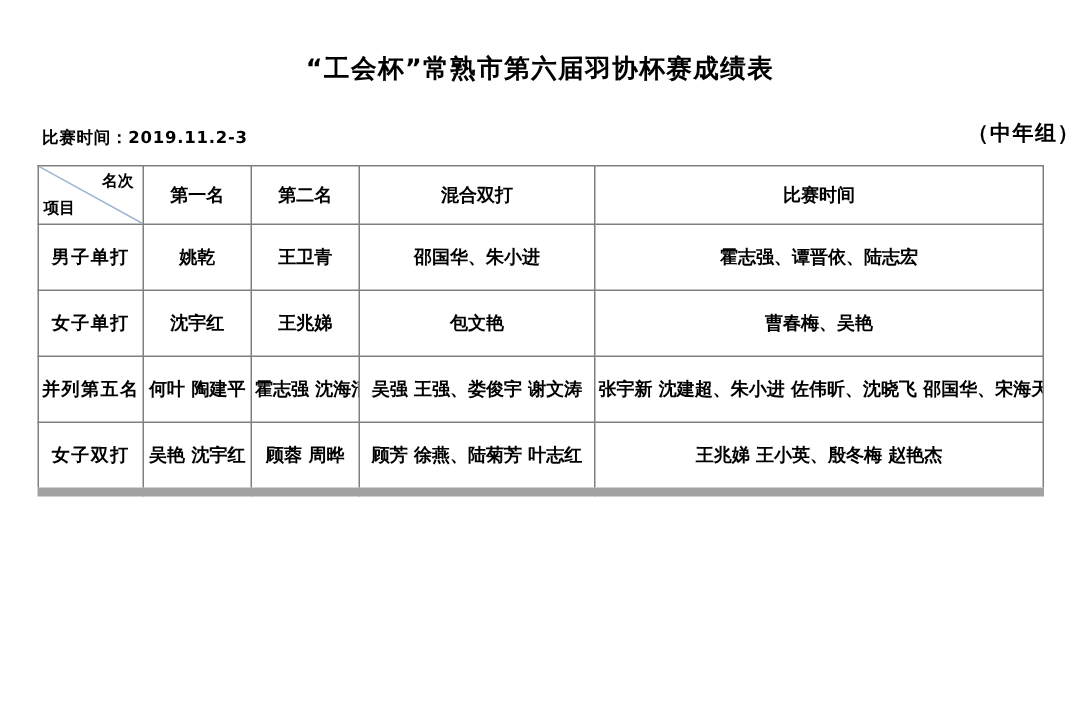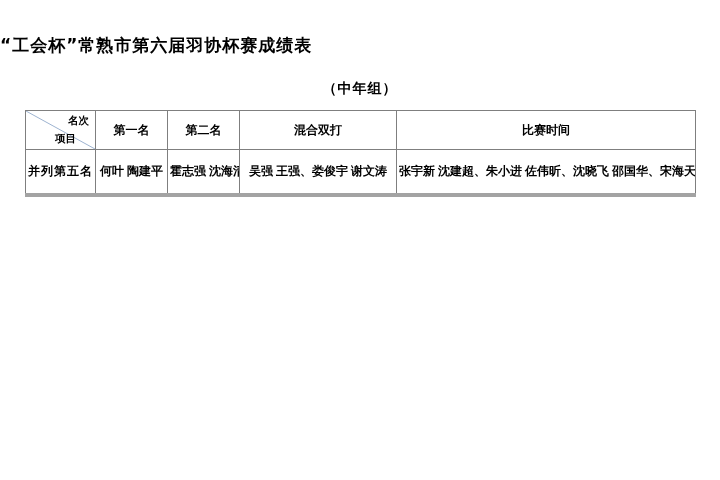--- a/index.html
+++ b/index.html
@@ -16,20 +16,21 @@
     position: relative;
     width: 720px;
     height: 480px;
     background: #ffffff;
   }
   .doc-title {
     position: absolute;
     top: 34px;
     left: 0;
     width: 720px;
+    text-align: center;
     font-size: 17px;
     font-weight: bold;
     letter-spacing: 1px;
   }
   .sub-row {
     position: absolute;
     top: 80px;
     left: 0;
     width: 720px;
     height: 20px;
@@ -39,21 +40,21 @@
     left: 28px;
     top: 4px;
     font-size: 11px;
     font-weight: bold;
     letter-spacing: 0.5px;
   }
   .group-label {
     position: absolute;
     left: 0;
     width: 720px;
-    text-align: center;
+    text-align: right;
     top: 0;
     font-size: 14px;
     font-weight: bold;
     letter-spacing: 1px;
   }
   table.results {
     position: absolute;
     left: 25px;
     top: 110px;
     width: 670px;
@@ -63,21 +64,21 @@
   table.results td {
     border: 1px solid #7f7f7f;
     text-align: center;
     vertical-align: middle;
     font-weight: bold;
     font-size: 12px;
     padding: 0 2px;
     white-space: nowrap;
     overflow: hidden;
   }
-  table.results { border-bottom: 4px solid #a3a3a3; font-family: Liberation Serif, serif; }
+  table.results { border-bottom: 6px solid #a3a3a3; }
   tr.header-row td { height: 38px; font-size: 12px; }
   tr.data-row td { height: 43px; }
   td.cat-cell { font-size: 12.5px; letter-spacing: 1px; }
   td.sm { font-size: 11px; }
   td.xs { font-size: 10.5px; letter-spacing: 0; }
   
   td.corner {
     position: relative;
     padding: 0;
   }
@@ -92,31 +93,31 @@
     right: 6px;
     font-size: 10.5px;
     font-weight: bold;
   }
   .corner-bottom {
     position: absolute;
     bottom: 3px;
     left: 3px;
     font-size: 10.5px;
     font-weight: bold;
-    margin-left: 26px;
   }
 </style>
 </head>
 <body>
 
 <div class="page">
 
   <div class="doc-title">“工会杯”常熟市第六届羽协杯赛成绩表</div>
 
   <div class="sub-row">
+    <div class="match-time">比赛时间：2019.11.2-3</div>
     <div class="group-label">（中年组）</div>
   </div>
 
   <table class="results">
     <colgroup>
       <col style="width:70px">
       <col style="width:72px">
       <col style="width:72px">
       <col style="width:157px">
       <col style="width:299px">
@@ -130,27 +131,48 @@
         </svg>
         <span class="corner-top">名次</span>
         <span class="corner-bottom">项目</span>
       </td>
       <td>第一名</td>
       <td>第二名</td>
       <td>混合双打</td>
       <td>比赛时间</td>
     </tr>
 
+    <tr class="data-row">
+      <td class="cat-cell">男子单打</td>
+      <td>姚乾</td>
+      <td>王卫青</td>
+      <td>邵国华、朱小进</td>
+      <td>霍志强、谭晋依、陆志宏</td>
+    </tr>
 
+    <tr class="data-row">
+      <td class="cat-cell">女子单打</td>
+      <td>沈宇红</td>
+      <td>王兆娣</td>
+      <td>包文艳</td>
+      <td>曹春梅、吴艳</td>
+    </tr>
 
     <tr class="data-row">
       <td class="cat-cell">并列第五名</td>
       <td class="sm">何叶 陶建平</td>
       <td class="sm">霍志强 沈海清</td>
       <td class="sm">吴强 王强、娄俊宇 谢文涛</td>
       <td class="xs">张宇新 沈建超、朱小进 佐伟昕、沈晓飞 邵国华、宋海天 王加建</td>
     </tr>
 
+    <tr class="data-row">
+      <td class="cat-cell">女子双打</td>
+      <td class="sm">吴艳 沈宇红</td>
+      <td class="sm">顾蓉 周晔</td>
+      <td class="sm">顾芳 徐燕、陆菊芳 叶志红</td>
+      <td class="sm">王兆娣 王小英、殷冬梅 赵艳杰</td>
+    </tr>
 
   </tbody>
     </table>
 
 </div>
 
 </body></html>

